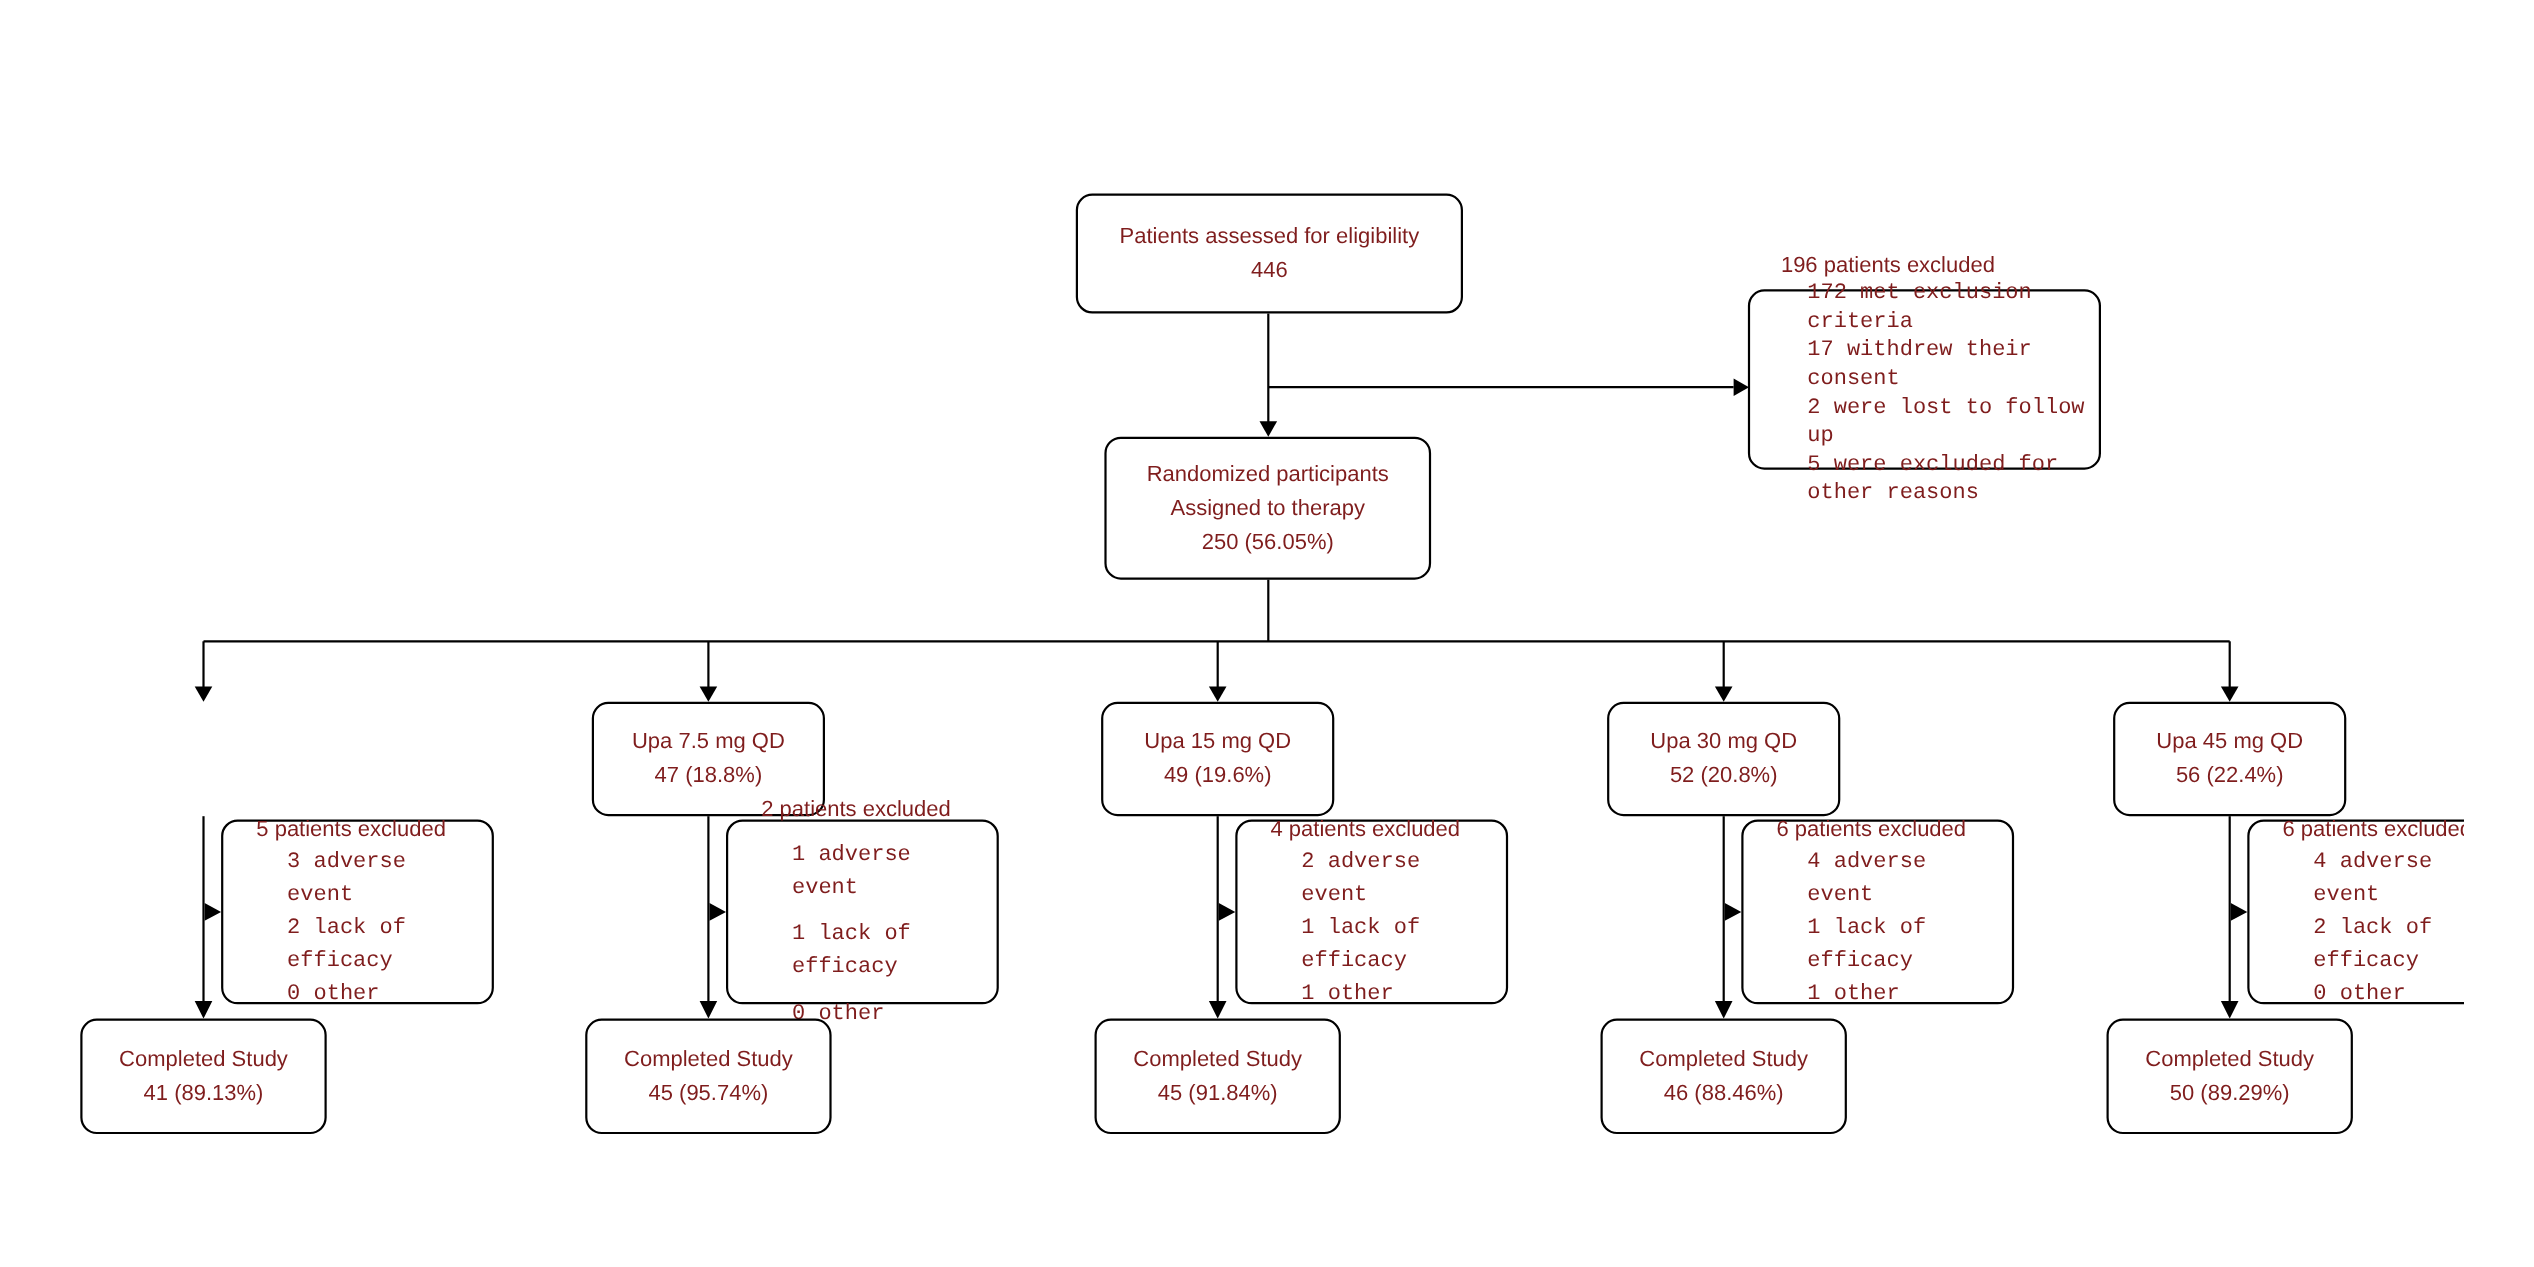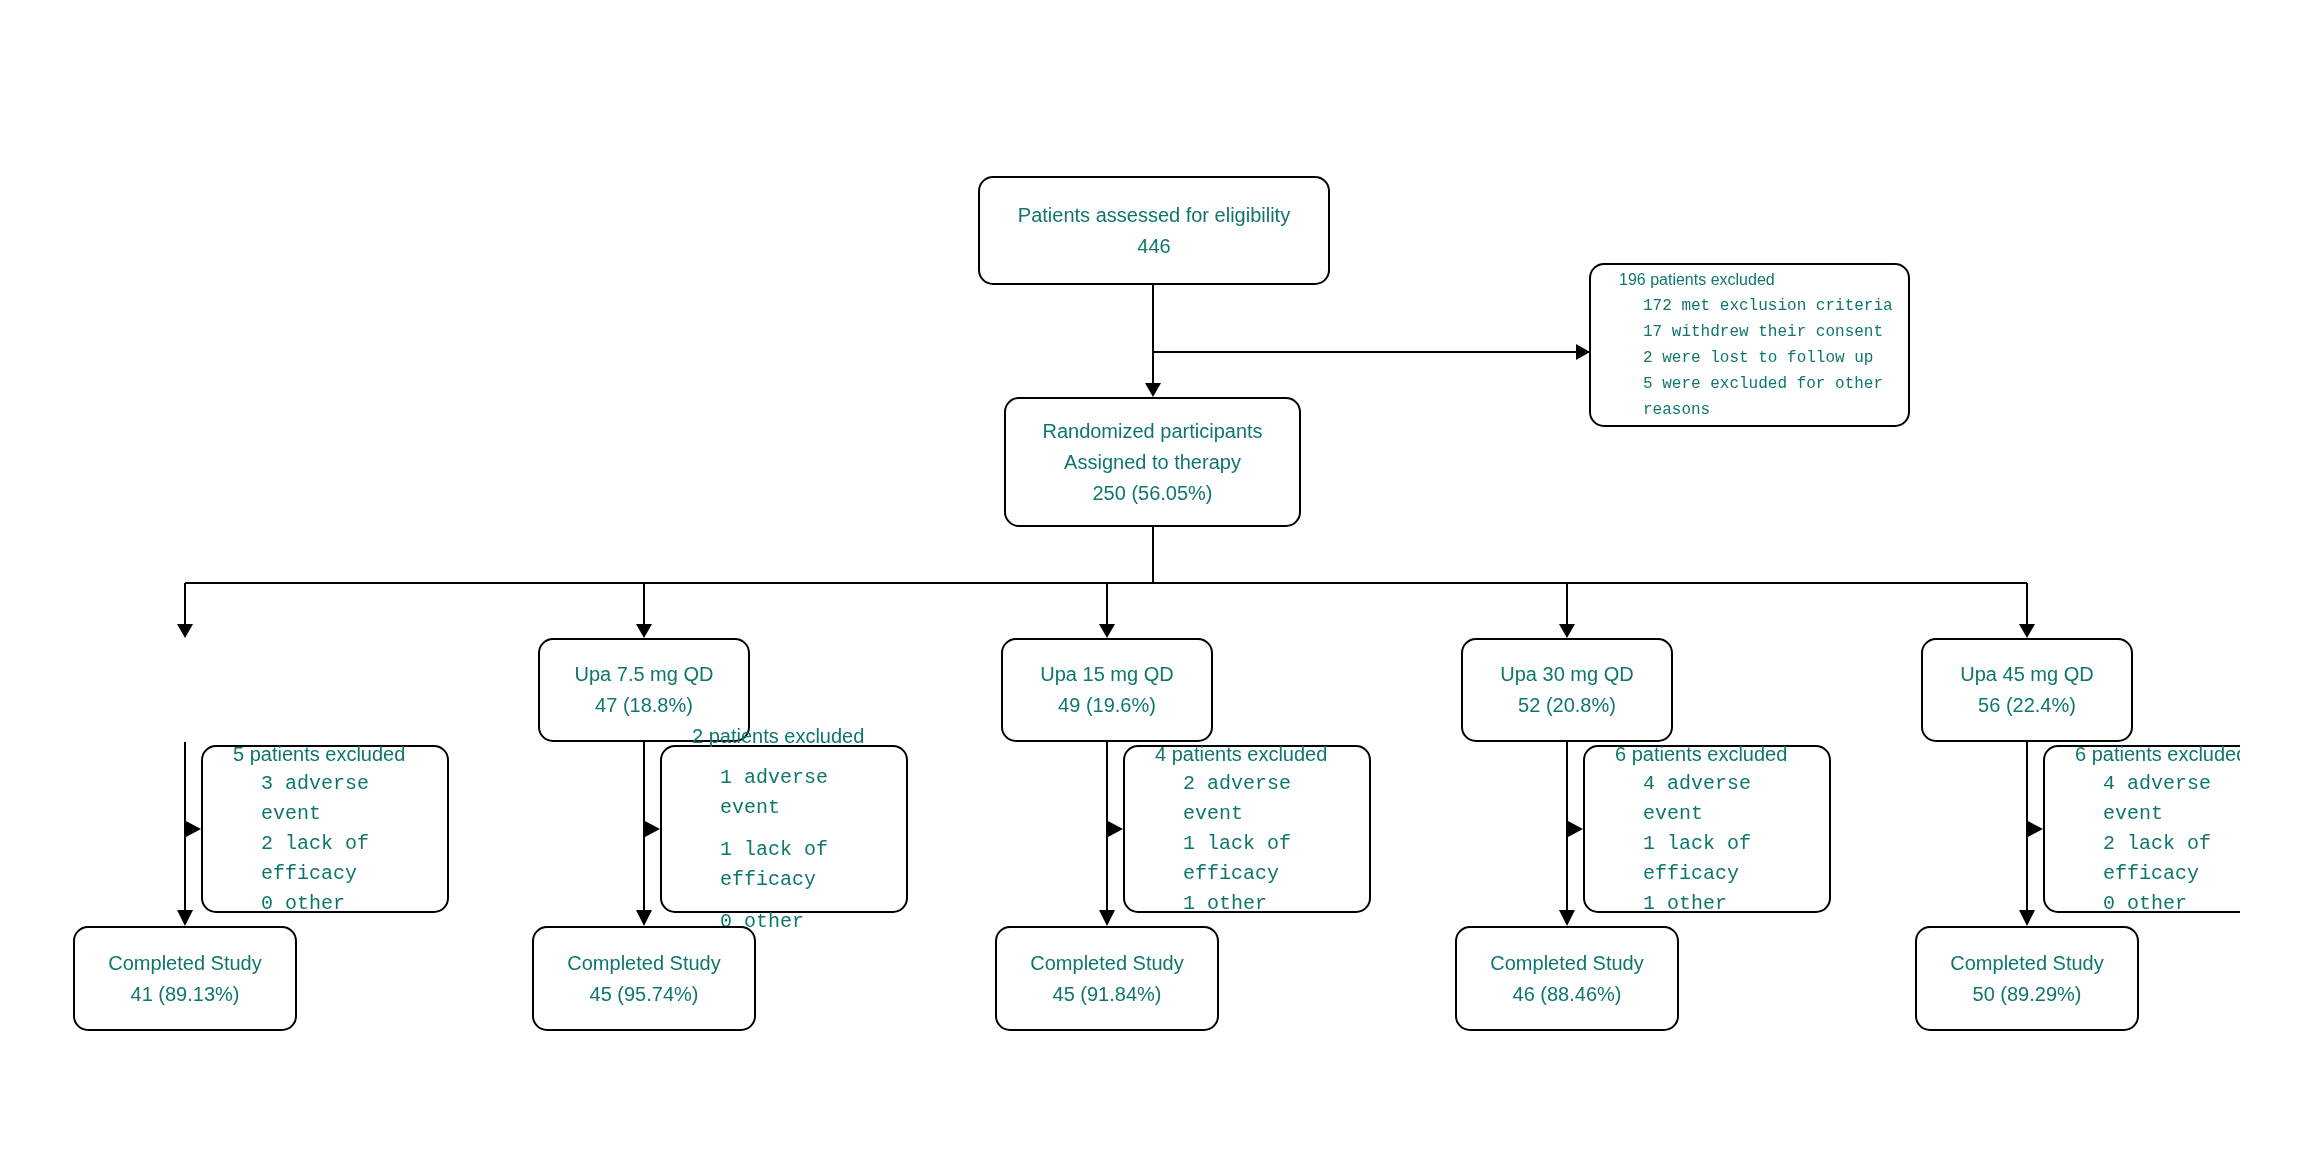--- a/index.html
+++ b/index.html
@@ -2,21 +2,21 @@
 <html><head>
 <meta charset="utf-8">
 <style>
   html, body { margin: 0; padding: 0; background: #ffffff; }
   .canvas {
     position: relative;
     width: 2240px;
     height: 1152px;
     background: #ffffff;
     font-family: "Liberation Sans", sans-serif;
-    color: #0f766e;
+    color: #7f1d1d;
     overflow: hidden;
   }
   .connectors { position: absolute; left: 0; top: 0; width: 2304px; height: 1152px; }
   .node {
     position: absolute;
     box-sizing: border-box;
     border: 2px solid #000000;
     border-radius: 15px;
     background: #ffffff;
     display: flex;
@@ -29,21 +29,21 @@
   }
   .note {
     align-items: flex-start;
     text-align: left;
     line-height: 30px;
     padding-left: 30px;
     padding-right: 6px;
   }
   .note .indent { padding-left: 28px; font-family: Liberation Mono, monospace; }
   .note-small {
-    font-size: 16px;
+    font-size: 20px;
     line-height: 26px;
     padding-left: 28px;
     padding-right: 2px;
   }
   .note-small .indent { padding-left: 24px; }
 </style>
 </head>
 <body>
 
 <div class="canvas">

